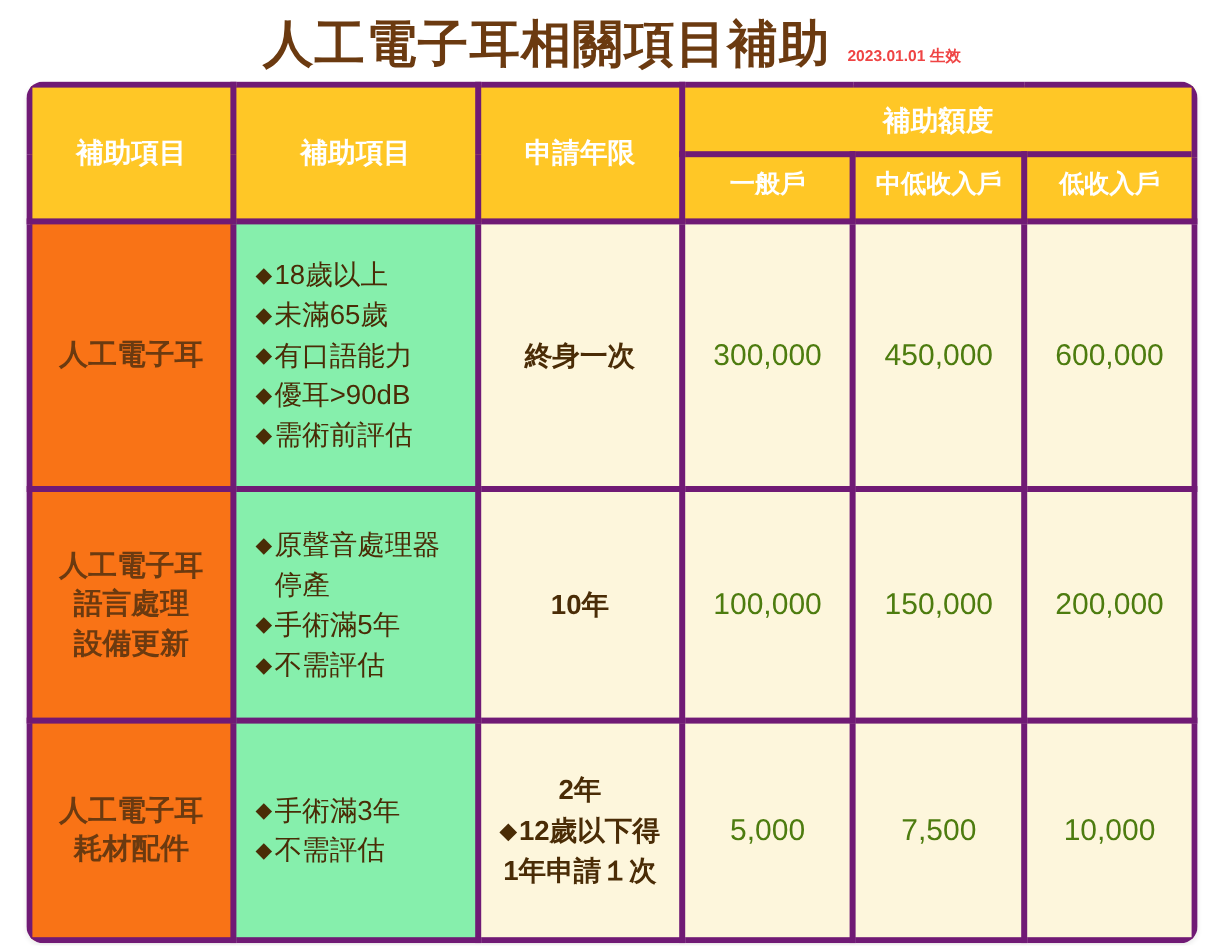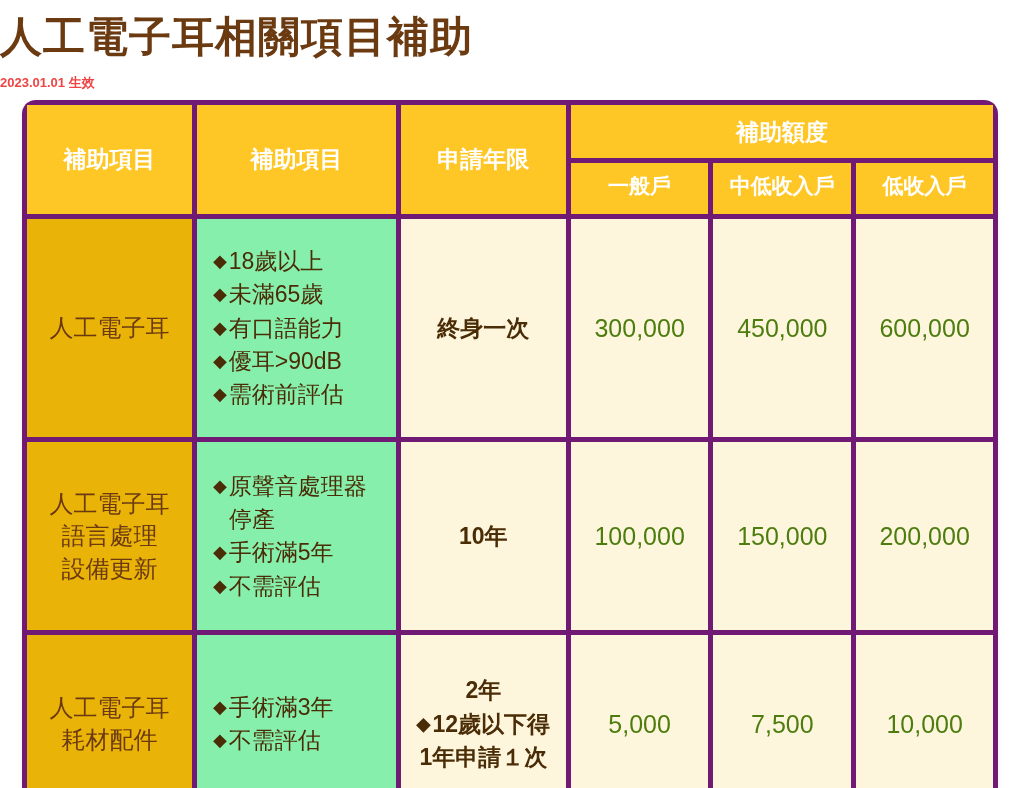--- a/index.html
+++ b/index.html
@@ -21,21 +21,20 @@
     box-sizing: border-box;
   }
   
   .title-bar {
     display: flex;
     align-items: baseline;
     justify-content: center;
     padding-top: 14px;
     padding-bottom: 8px;
     gap: 14px;
-    flex-direction: column;
   }
   .main-title {
     font-size: 42px;
     font-weight: bold;
     color: #6b3a10;
     letter-spacing: 1px;
     line-height: 1.1;
   }
   .effective-date {
     font-size: 13px;
@@ -84,23 +83,23 @@
   }
   .hdr-row-top th {
     border-bottom: none;
   }
   .amount-group {
     border-bottom: 1px solid #ffffff !important;
   }
 
   
   .cell-item {
-    background: #eab308;
+    background: #f97316;
     color: #6b3a10;
-    font-weight: normal;
+    font-weight: bold;
     font-size: 24px;
     text-align: center;
     line-height: 1.35;
     padding: 10px 4px;
   }
   .cell-cond {
     background: #86efac;
     color: #4a2c06;
     font-size: 23px;
     text-align: left;

